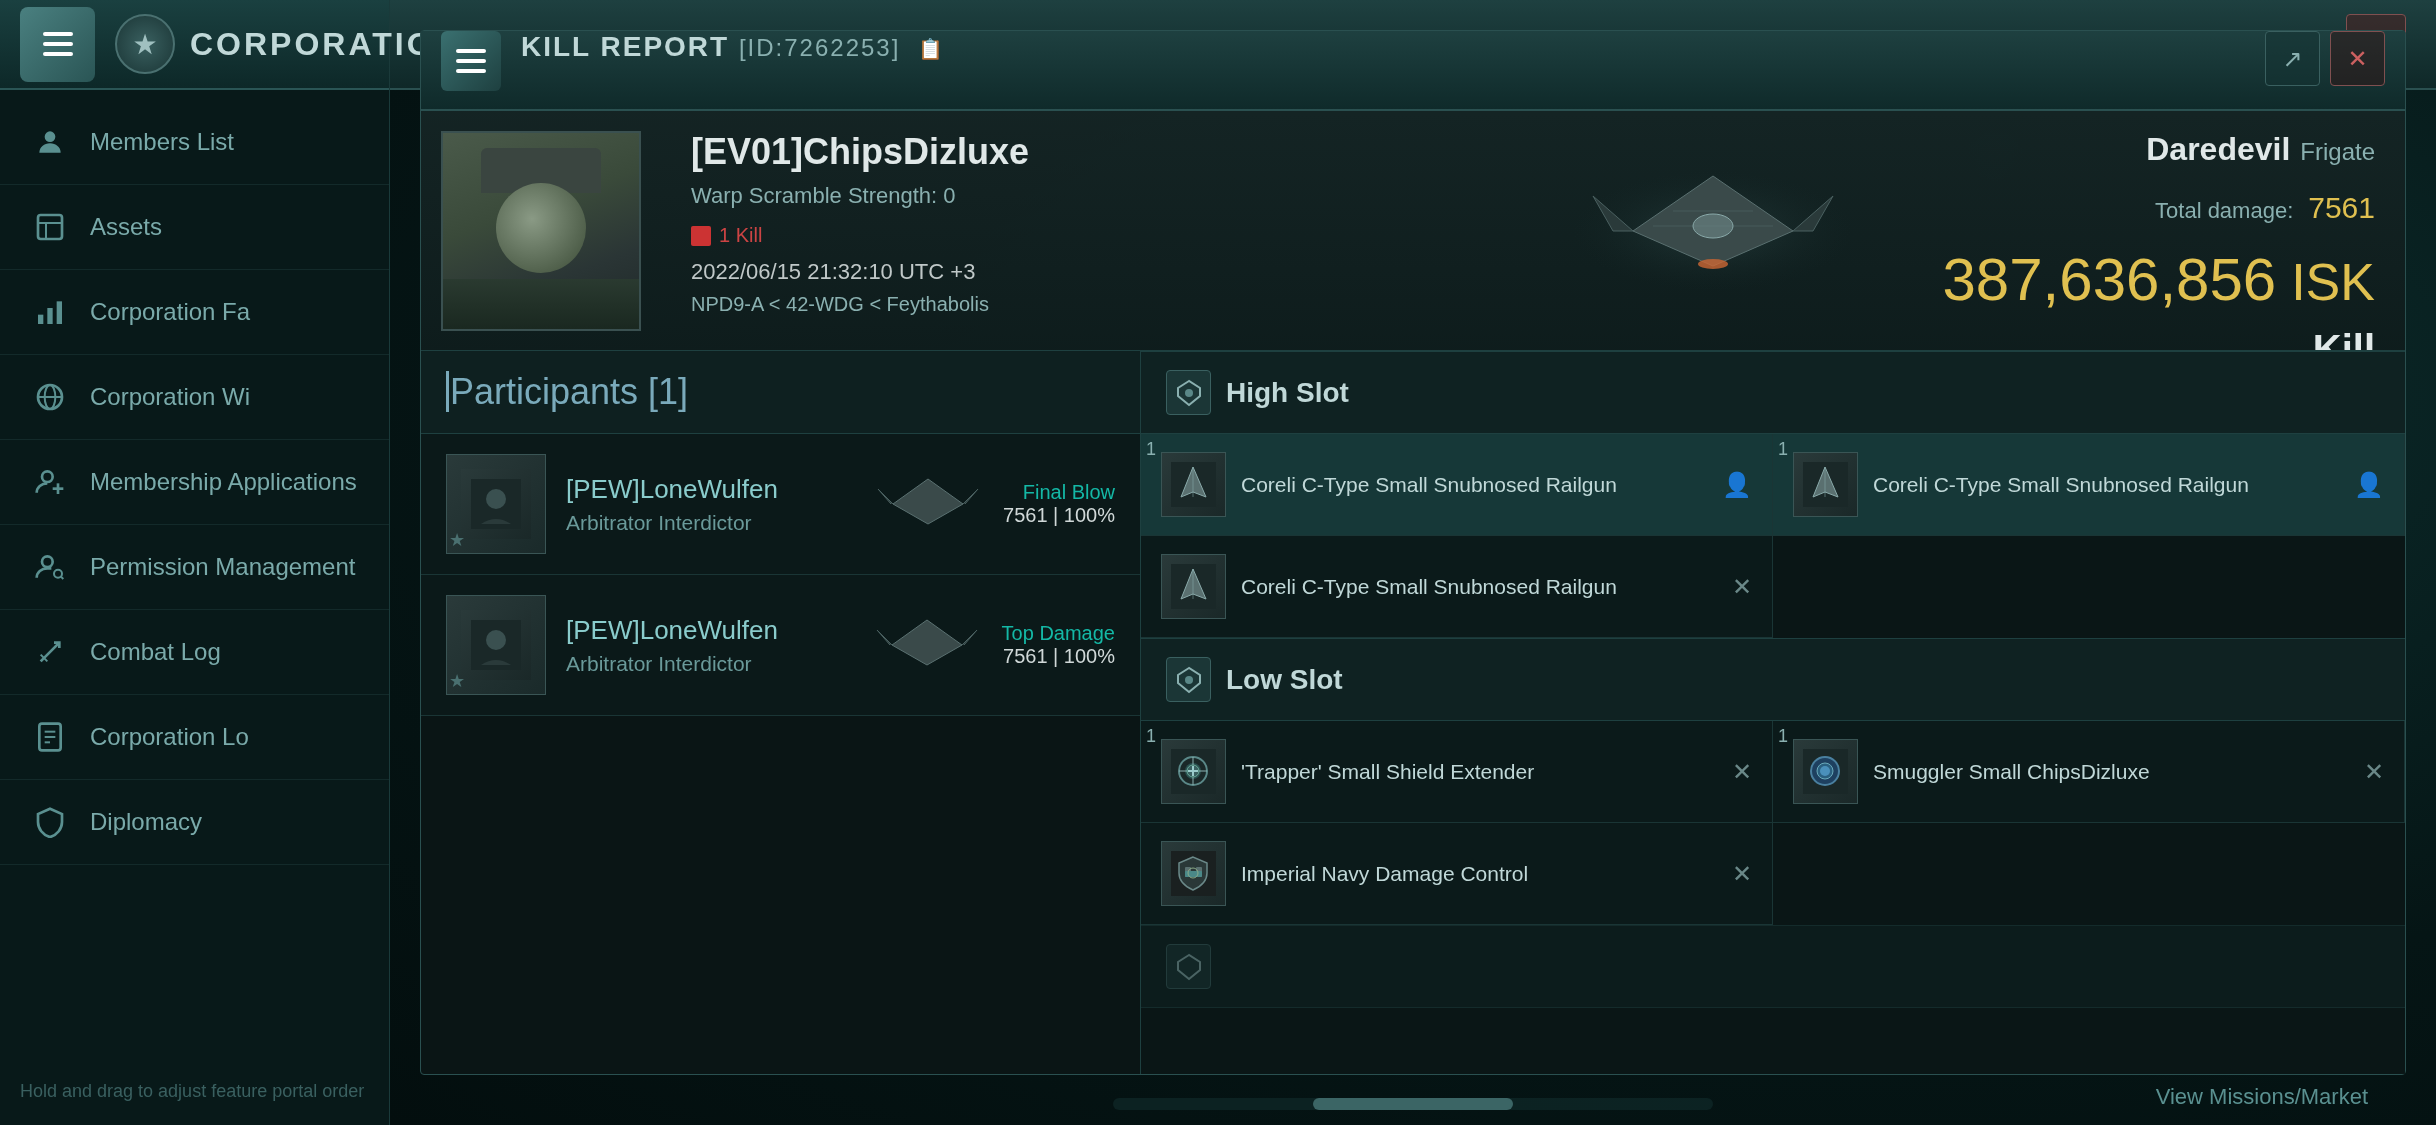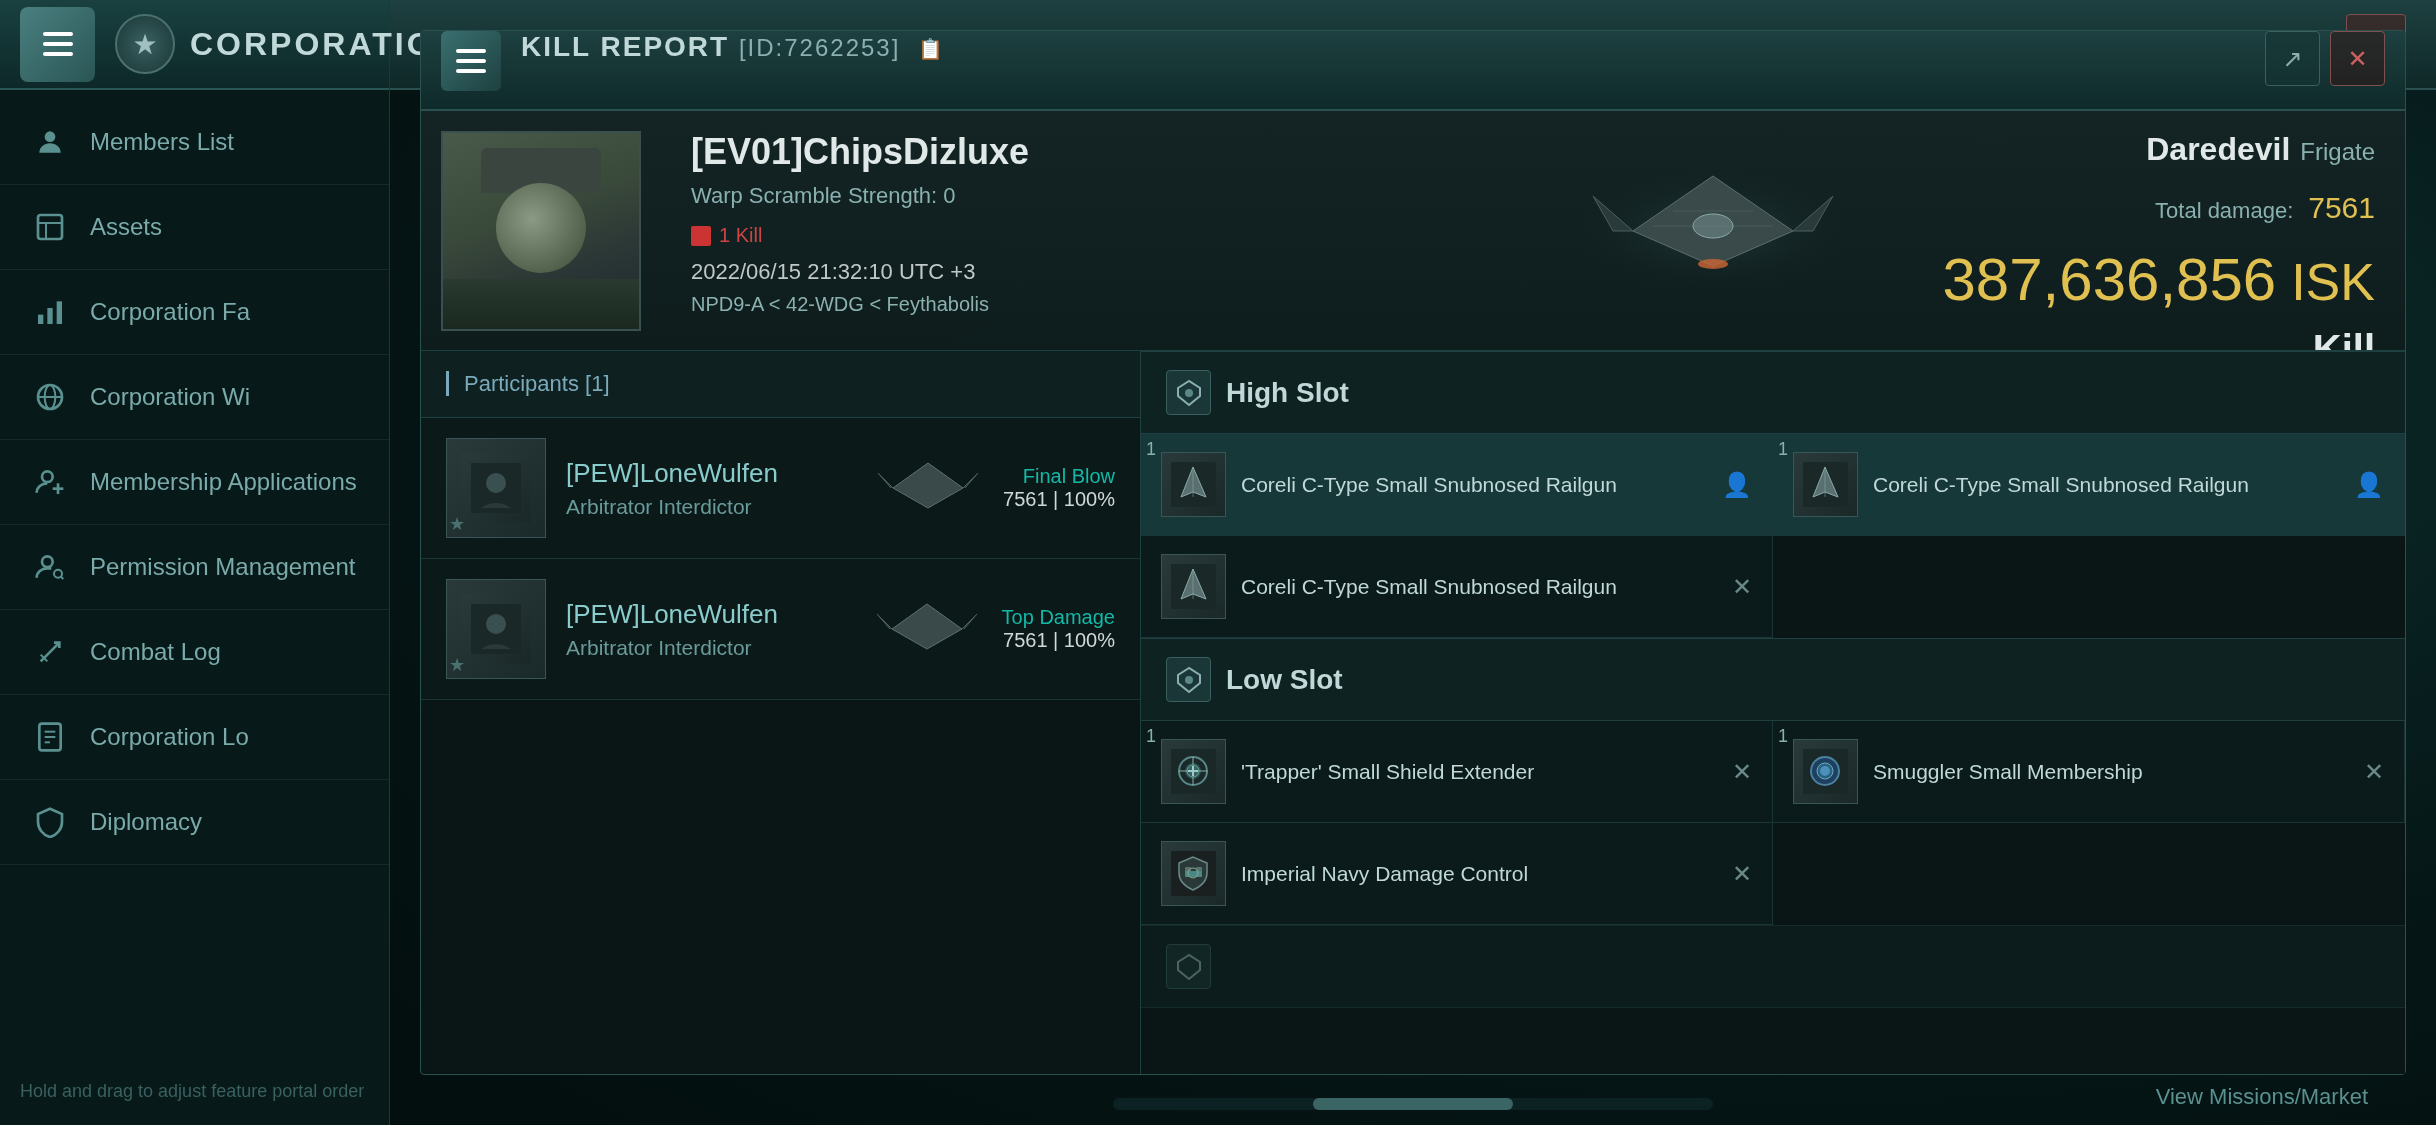--- a/index.html
+++ b/index.html
@@ -451,23 +451,23 @@
 
     .participants-header {
       padding: 20px 25px;
       background: rgba(15, 35, 35, 0.8);
       border-bottom: 1px solid #1e4040;
       flex-shrink: 0;
     }
 
     .participants-title {
       color: #7aaabb;
-      font-size: 22px;
+      font-size: 36px;
       border-left: 3px solid #7aaabb;
-      padding-left: 15px;
+      padding-left: 1px;
     }
 
     .participants-list {
       flex: 1;
       overflow-y: auto;
     }
 
     .participant-entry {
       display: flex;
       align-items: center;
@@ -1100,21 +1100,21 @@
               <div class="slot-item">
                 <span class="slot-item-qty">1</span>
                 <div class="slot-item-icon">
                   <svg width="45" height="45" viewBox="0 0 45 45">
                     <rect width="45" height="45" fill="#1a2828"></rect>
                     <circle cx="22" cy="22" r="14" fill="#1e4060" stroke="#4a80a0" stroke-width="2"></circle>
                     <circle cx="22" cy="22" r="8" fill="#2a6080" stroke="#6aaabb" stroke-width="1"></circle>
                     <ellipse cx="22" cy="22" rx="5" ry="5" fill="#4a90bb"></ellipse>
                   </svg>
                 </div>
-                <span class="slot-item-name">Smuggler Small Membership</span>
+                <span class="slot-item-name">Smuggler Small ChipsDizluxe</span>
                 <span class="slot-item-close">✕</span>
               </div>
 
               <div class="slot-item">
                 <div class="slot-item-icon">
                   <svg width="45" height="45" viewBox="0 0 45 45">
                     <rect width="45" height="45" fill="#1a2020"></rect>
 
                     <path d="M22 6L8 12v10c0 7 5 13 14 17 9-4 14-10 14-17V12L22 6z" fill="#2a3838" stroke="#6a8888" stroke-width="1.5"></path>
                     <rect x="14" y="16" width="6" height="10" fill="#5a7070" rx="1"></rect>

